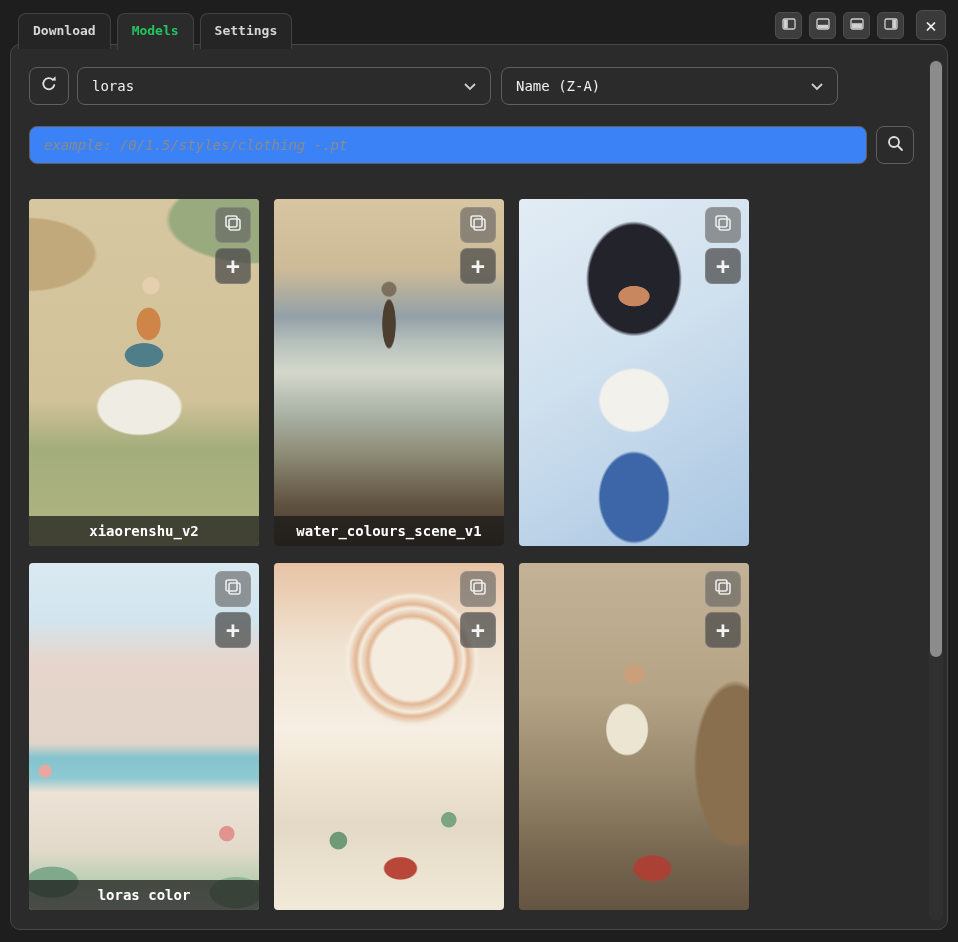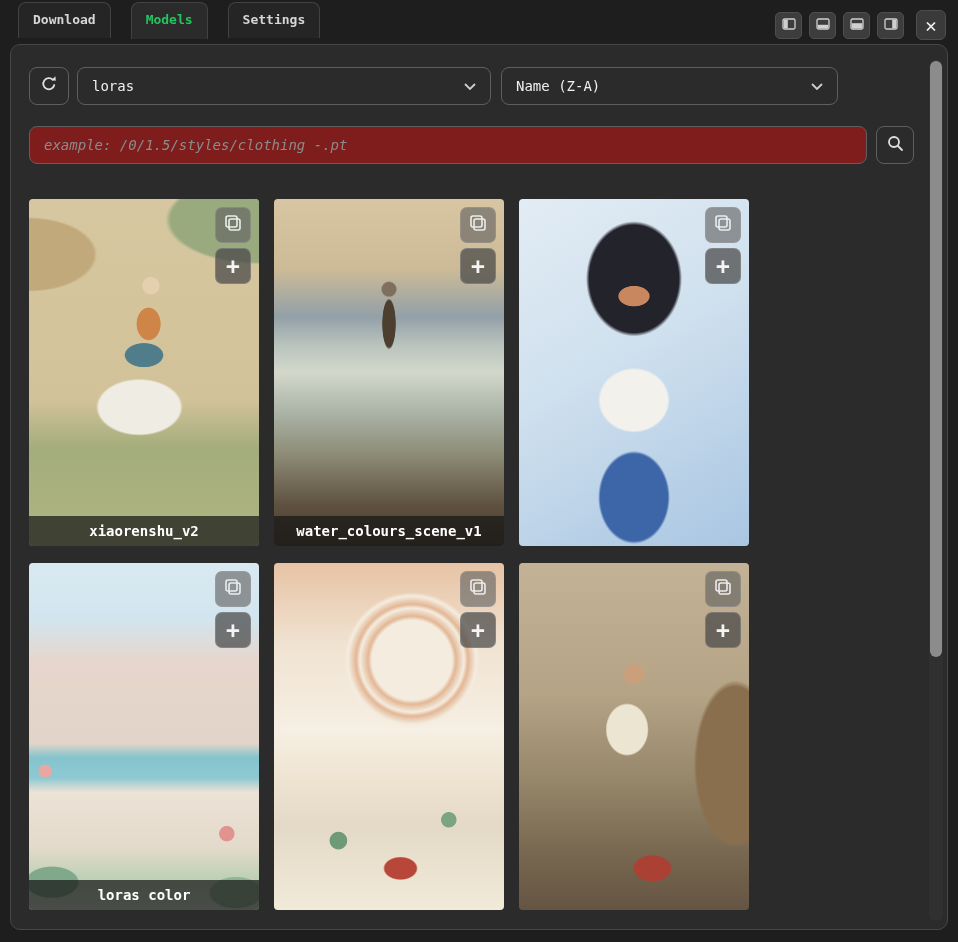--- a/index.html
+++ b/index.html
@@ -6,21 +6,21 @@
   html,body { width: 958px; height: 942px; }
   body {
     background: #1e1e1e;
     font-family: "DejaVu Sans Mono", "Liberation Mono", monospace;
     position: relative;
     overflow: hidden;
     color: #e8e8e8;
   }
 
   
-  .tabs-bar { position: absolute; top: 2px; left: 18px; display: flex; gap: 20px; z-index: 3; text-align: right; }
+  .tabs-bar { position: absolute; top: 13px; left: 18px; display: flex; gap: 6px; z-index: 3; text-align: right; }
   .tab {
     height: 36px; padding: 9px 14px 0 14px;
     font-size: 13px; font-weight: bold; color: #d6d6d6;
     background: #252525;
     border: 1px solid #424242; border-bottom: none;
     border-radius: 8px 8px 0 0;
     cursor: default;
   }
   .tab.active { background: #2b2b2b; color: #22c55e; height: 37px; position: relative; z-index: 4; }
 
@@ -58,21 +58,21 @@
     border: 1px solid #5f5f5f; border-radius: 8px; background: #2b2b2b;
     display: flex; align-items: center; padding: 0 14px;
     font-size: 14px; color: #f0f0f0;
   }
   .select .val { flex: 1; overflow: hidden; white-space: nowrap; }
   .select-type { left: 66px; width: 414px; }
   .select-sort { left: 490px; width: 337px; }
 
   .search-input {
     position: absolute; left: 18px; top: 81px; width: 838px; height: 38px;
-    background: #7f1d1d; border: 1px solid #5f5f5f; border-radius: 8px;
+    background: #3b82f6; border: 1px solid #5f5f5f; border-radius: 8px;
     padding: 0 14px; font-size: 14px; font-style: italic;
     color: #e8e8e8; font-family: inherit; outline: none;
   }
   .search-input::placeholder { color: #8b8b8b; }
 
   
   .grid {
     position: absolute; left: 18px; top: 154px;
     display: grid; grid-template-columns: repeat(3, 230px);
     grid-auto-rows: 347px; column-gap: 15px; row-gap: 17px;

